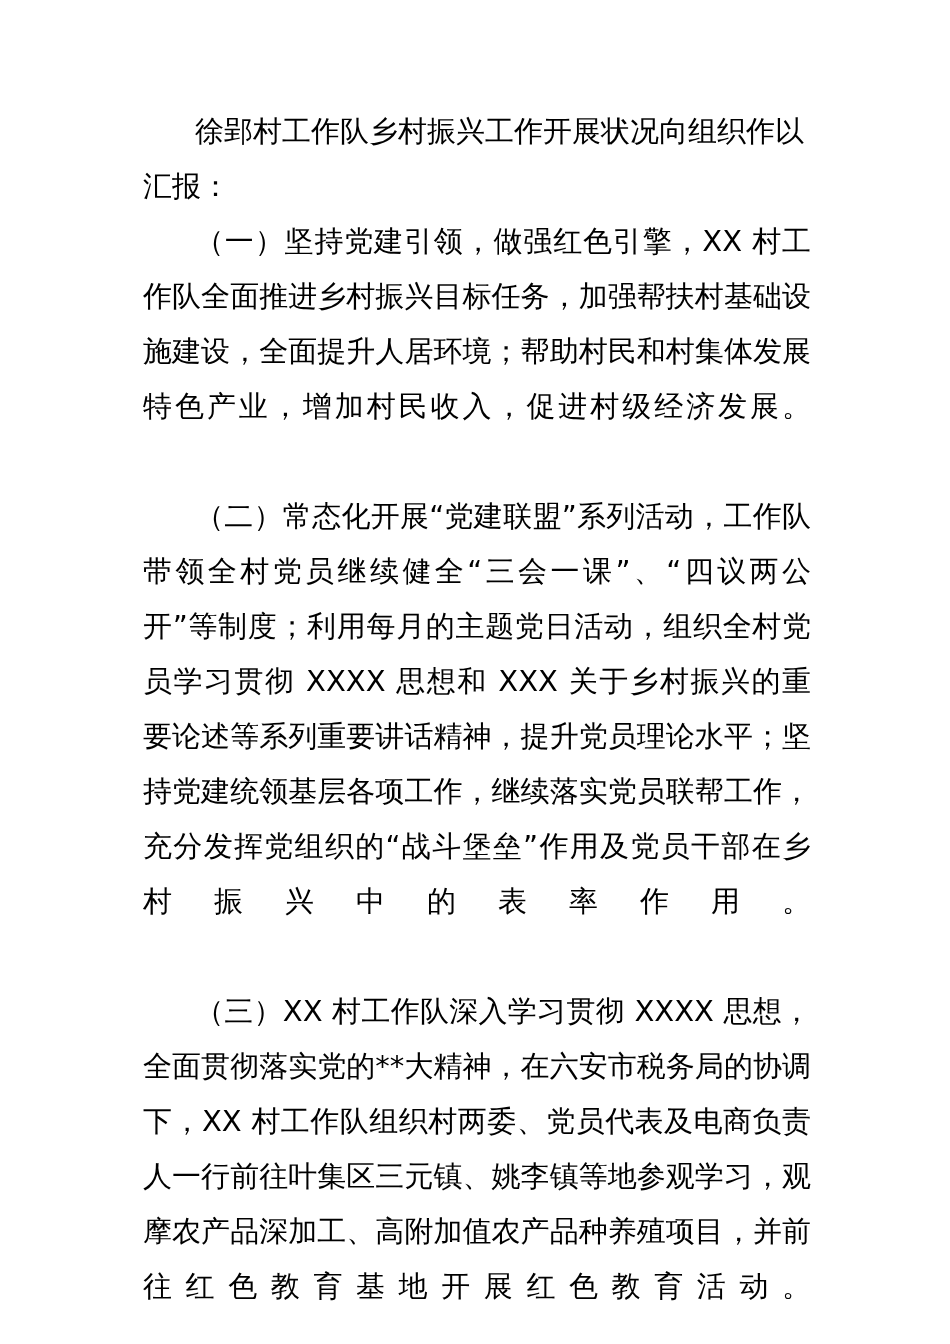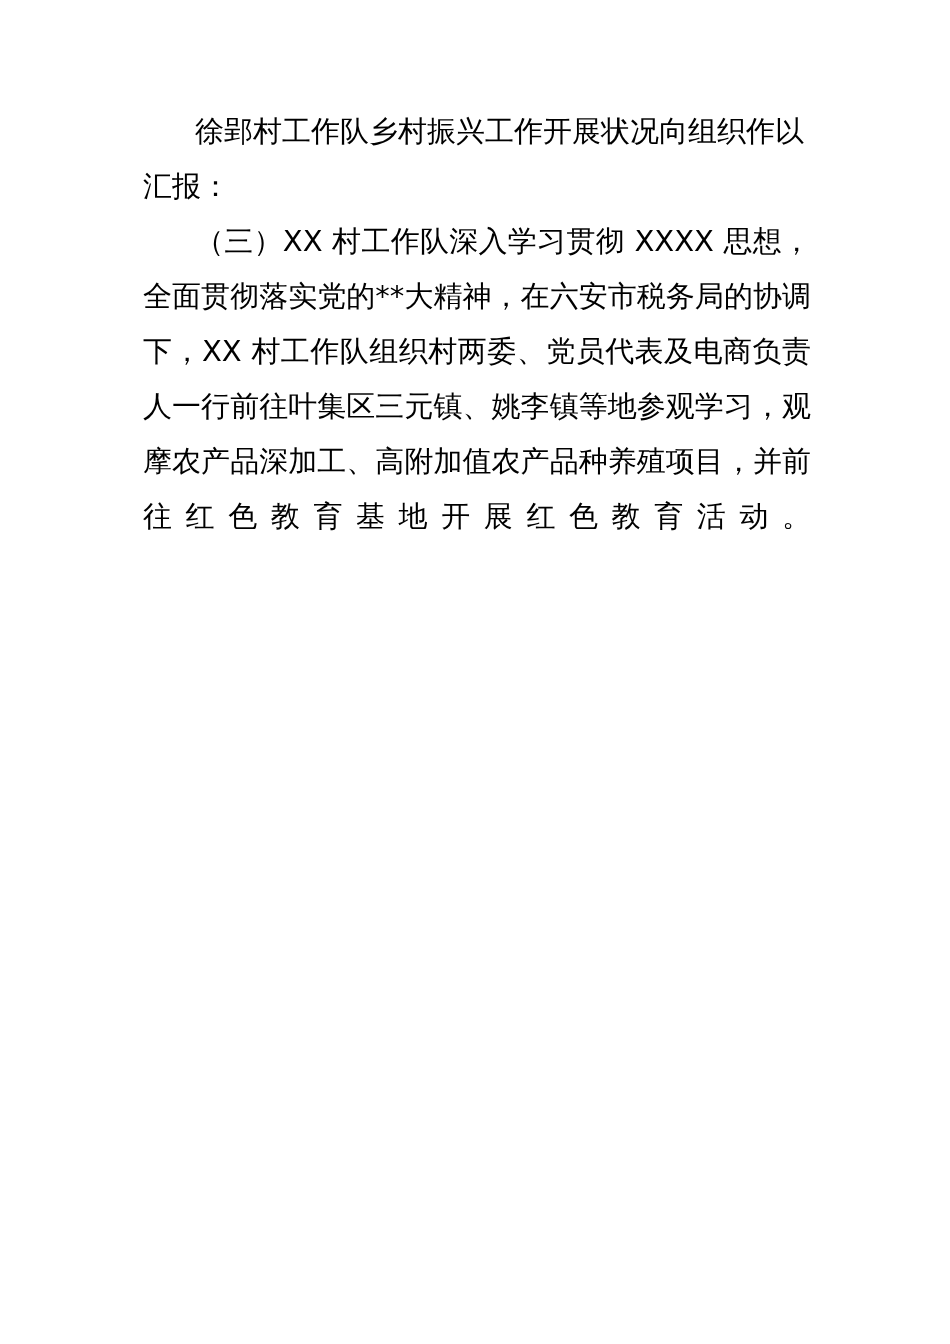--- a/index.html
+++ b/index.html
@@ -58,18 +58,20 @@
 </style>
 </head>
 <body>
 
 <div class="page">
   <div class="doc-body">
 
     <p class="para indent no-justify">徐郢村工作队乡村振兴工作开展状况向组织作以汇报：</p>
 
 
+    <p class="para indent">（一）坚持党建引领，做强红色引擎，XX 村工作队全面推进乡村振兴目标任务，加强帮扶村基础设施建设，全面提升人居环境；帮助村民和村集体发展特色产业，增加村民收入，促进村级经济发展。</p>
 
+    <p class="para indent">（二）常态化开展“党建联盟”系列活动，工作队带领全村党员继续健全“三会一课”、“四议两公开”等制度；利用每月的主题党日活动，组织全村党员学习贯彻 XXXX 思想和 XXX 关于乡村振兴的重要论述等系列重要讲话精神，提升党员理论水平；坚持党建统领基层各项工作，继续落实党员联帮工作，充分发挥党组织的“战斗堡垒”作用及党员干部在乡村振兴中的表率作用。</p>
 
     <p class="para indent">（三）XX 村工作队深入学习贯彻 XXXX 思想，全面贯彻落实党的**大精神，在六安市税务局的协调下，XX 村工作队组织村两委、党员代表及电商负责人一行前往叶集区三元镇、姚李镇等地参观学习，观摩农产品深加工、高附加值农产品种养殖项目，并前往红色教育基地开展红色教育活动。</p>
 
   </div>
 </div>
 
 </body></html>

